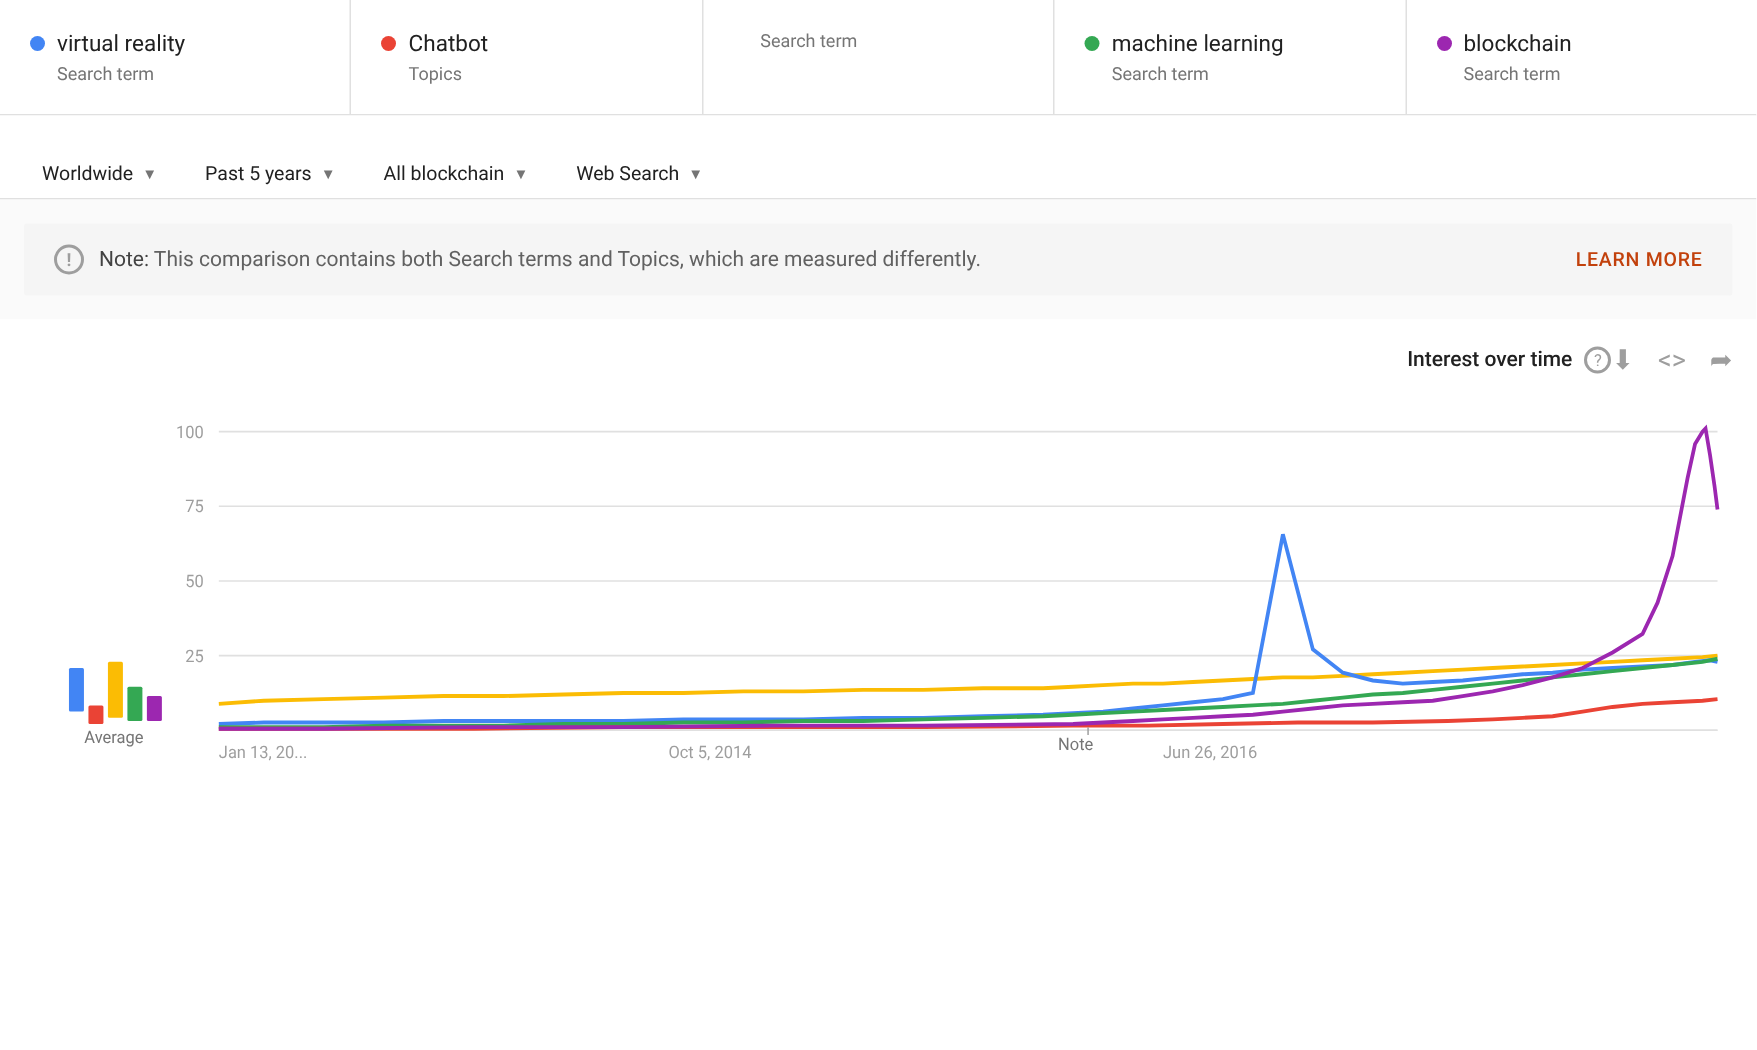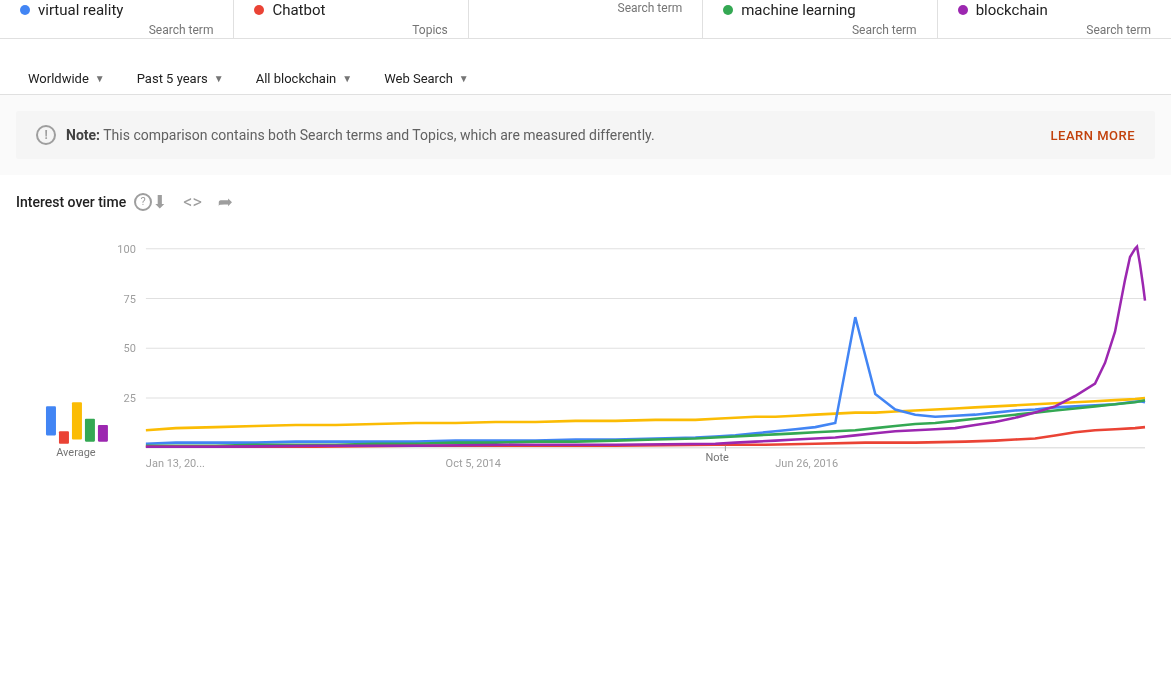--- a/index.html
+++ b/index.html
@@ -6,26 +6,25 @@
     body { font-family: 'Roboto', Arial, sans-serif; background: #fff; color: #333; font-size: 14px; }
 
     
     .search-terms-bar {
       display: flex;
       border-bottom: 1px solid #e0e0e0;
       background: #fff;
     }
     .search-term-item {
       flex: 1;
-      padding: 1px 20px;
+      padding: 20px 20px;
       border-right: 1px solid #e0e0e0;
       display: flex;
       flex-direction: column;
       gap: 4px;
-      text-align: right;
     }
     .search-term-item:last-child { border-right: none; }
     .term-name {
       display: flex;
       align-items: center;
       gap: 8px;
       font-size: 15px;
       font-weight: 400;
       color: #212121;
     }
@@ -87,39 +86,39 @@
       border-radius: 50%;
       border: 2px solid #9e9e9e;
       display: flex;
       align-items: center;
       justify-content: center;
       font-size: 12px;
       font-weight: bold;
       color: #9e9e9e;
       flex-shrink: 0;
     }
-    .note-bold { font-weight: 700; color: #424242; }
+    .note-bold { font-weight: 400; color: #424242; }
     .learn-more-btn {
       color: #c2410c;
       font-size: 13px;
       font-weight: 500;
       cursor: pointer;
       text-transform: uppercase;
       letter-spacing: 0.5px;
     }
 
     
     .chart-section {
       background: #fff;
       padding: 0 16px 16px;
     }
     .chart-header {
       display: flex;
       align-items: center;
-      justify-content: flex-start;
+      justify-content: flex-end;
       padding: 16px 0 8px;
     }
     .chart-title-group {
       display: flex;
       align-items: center;
       gap: 8px;
     }
     .chart-title {
       font-size: 14px;
       color: #212121;

